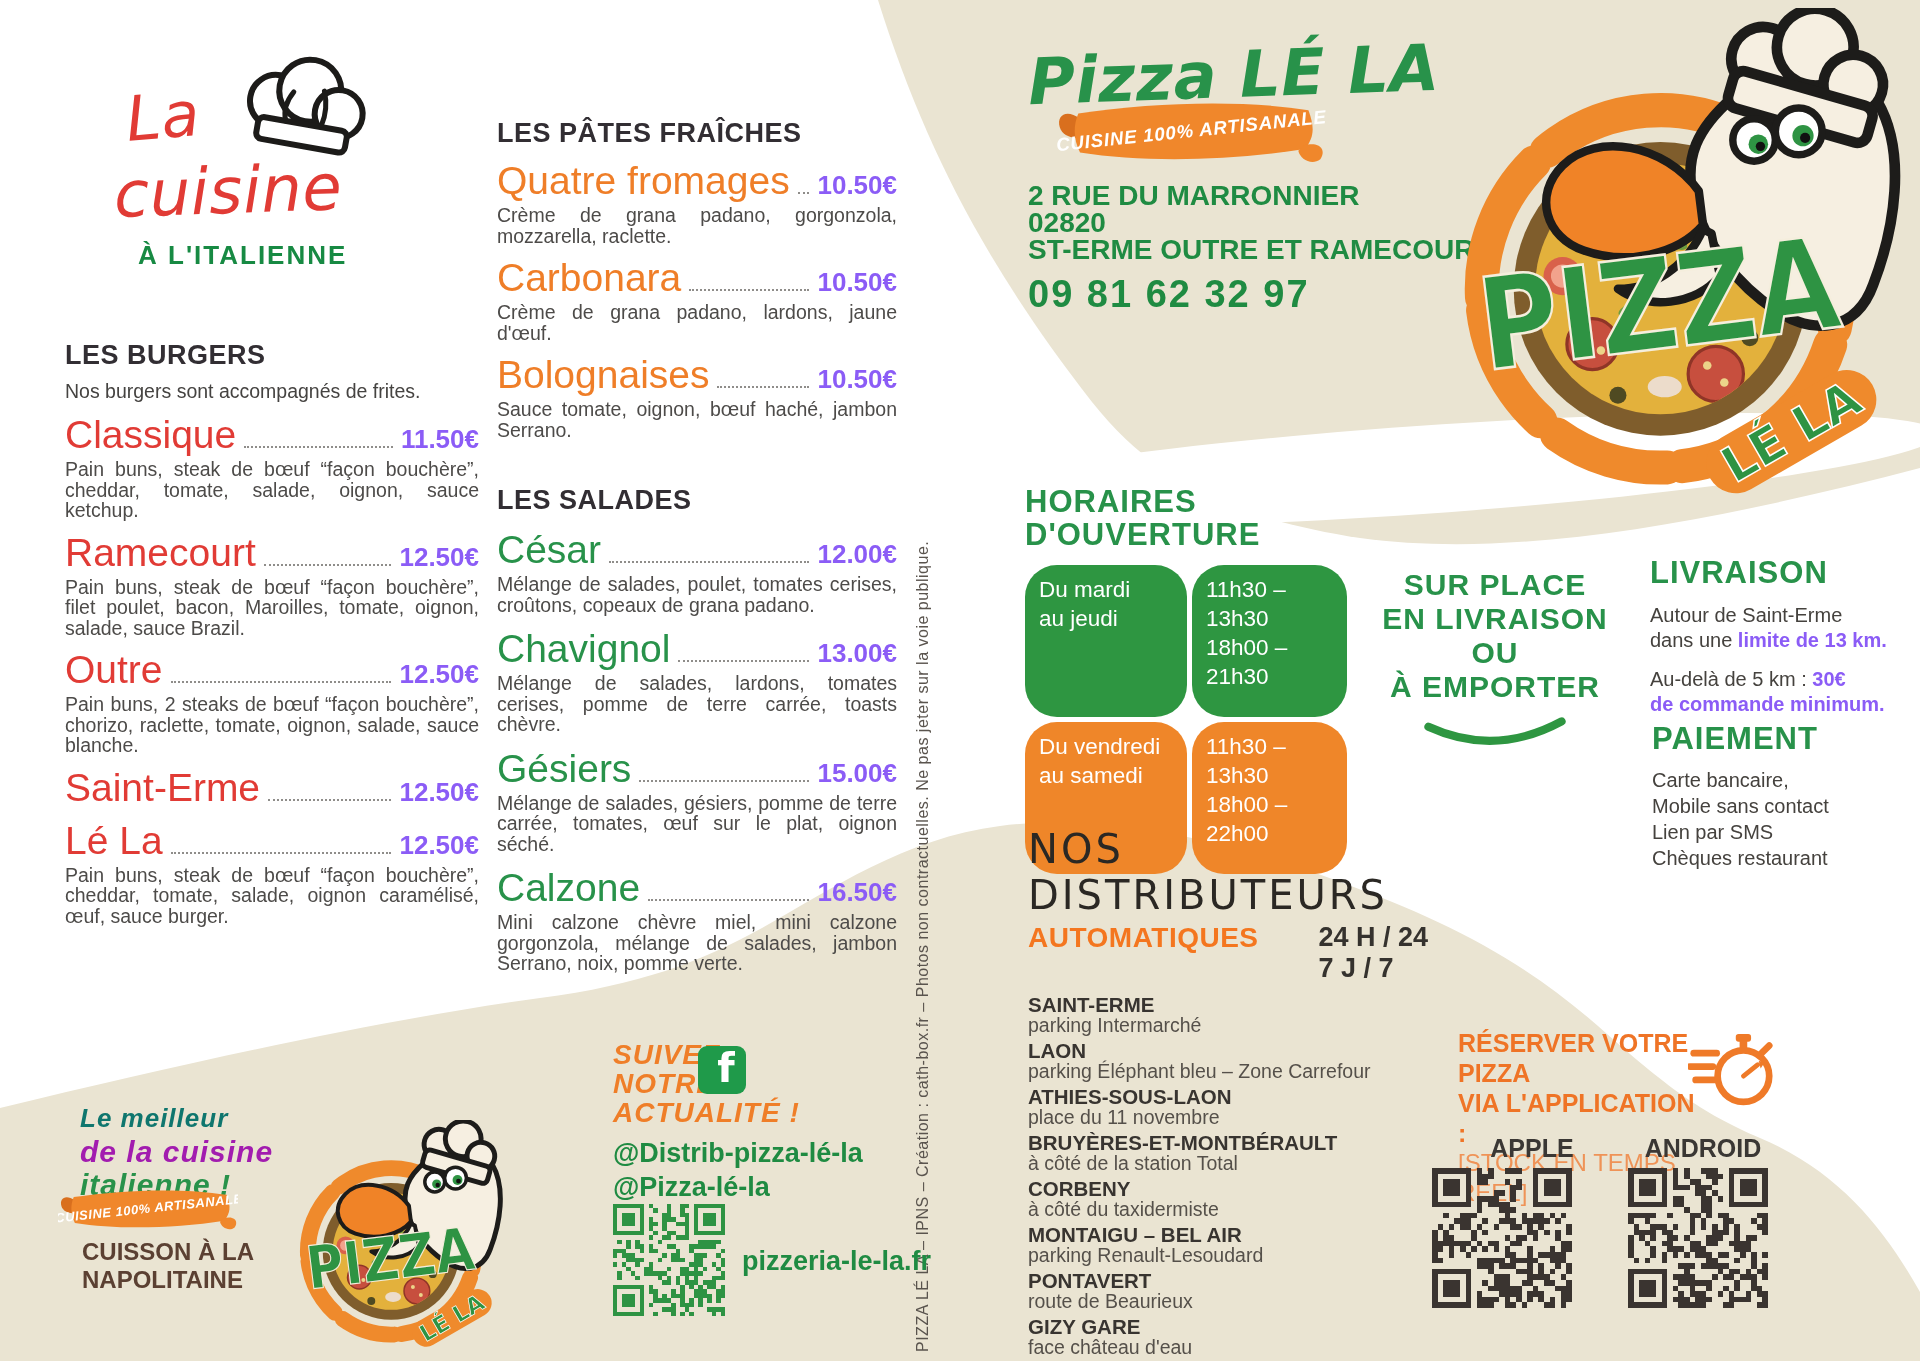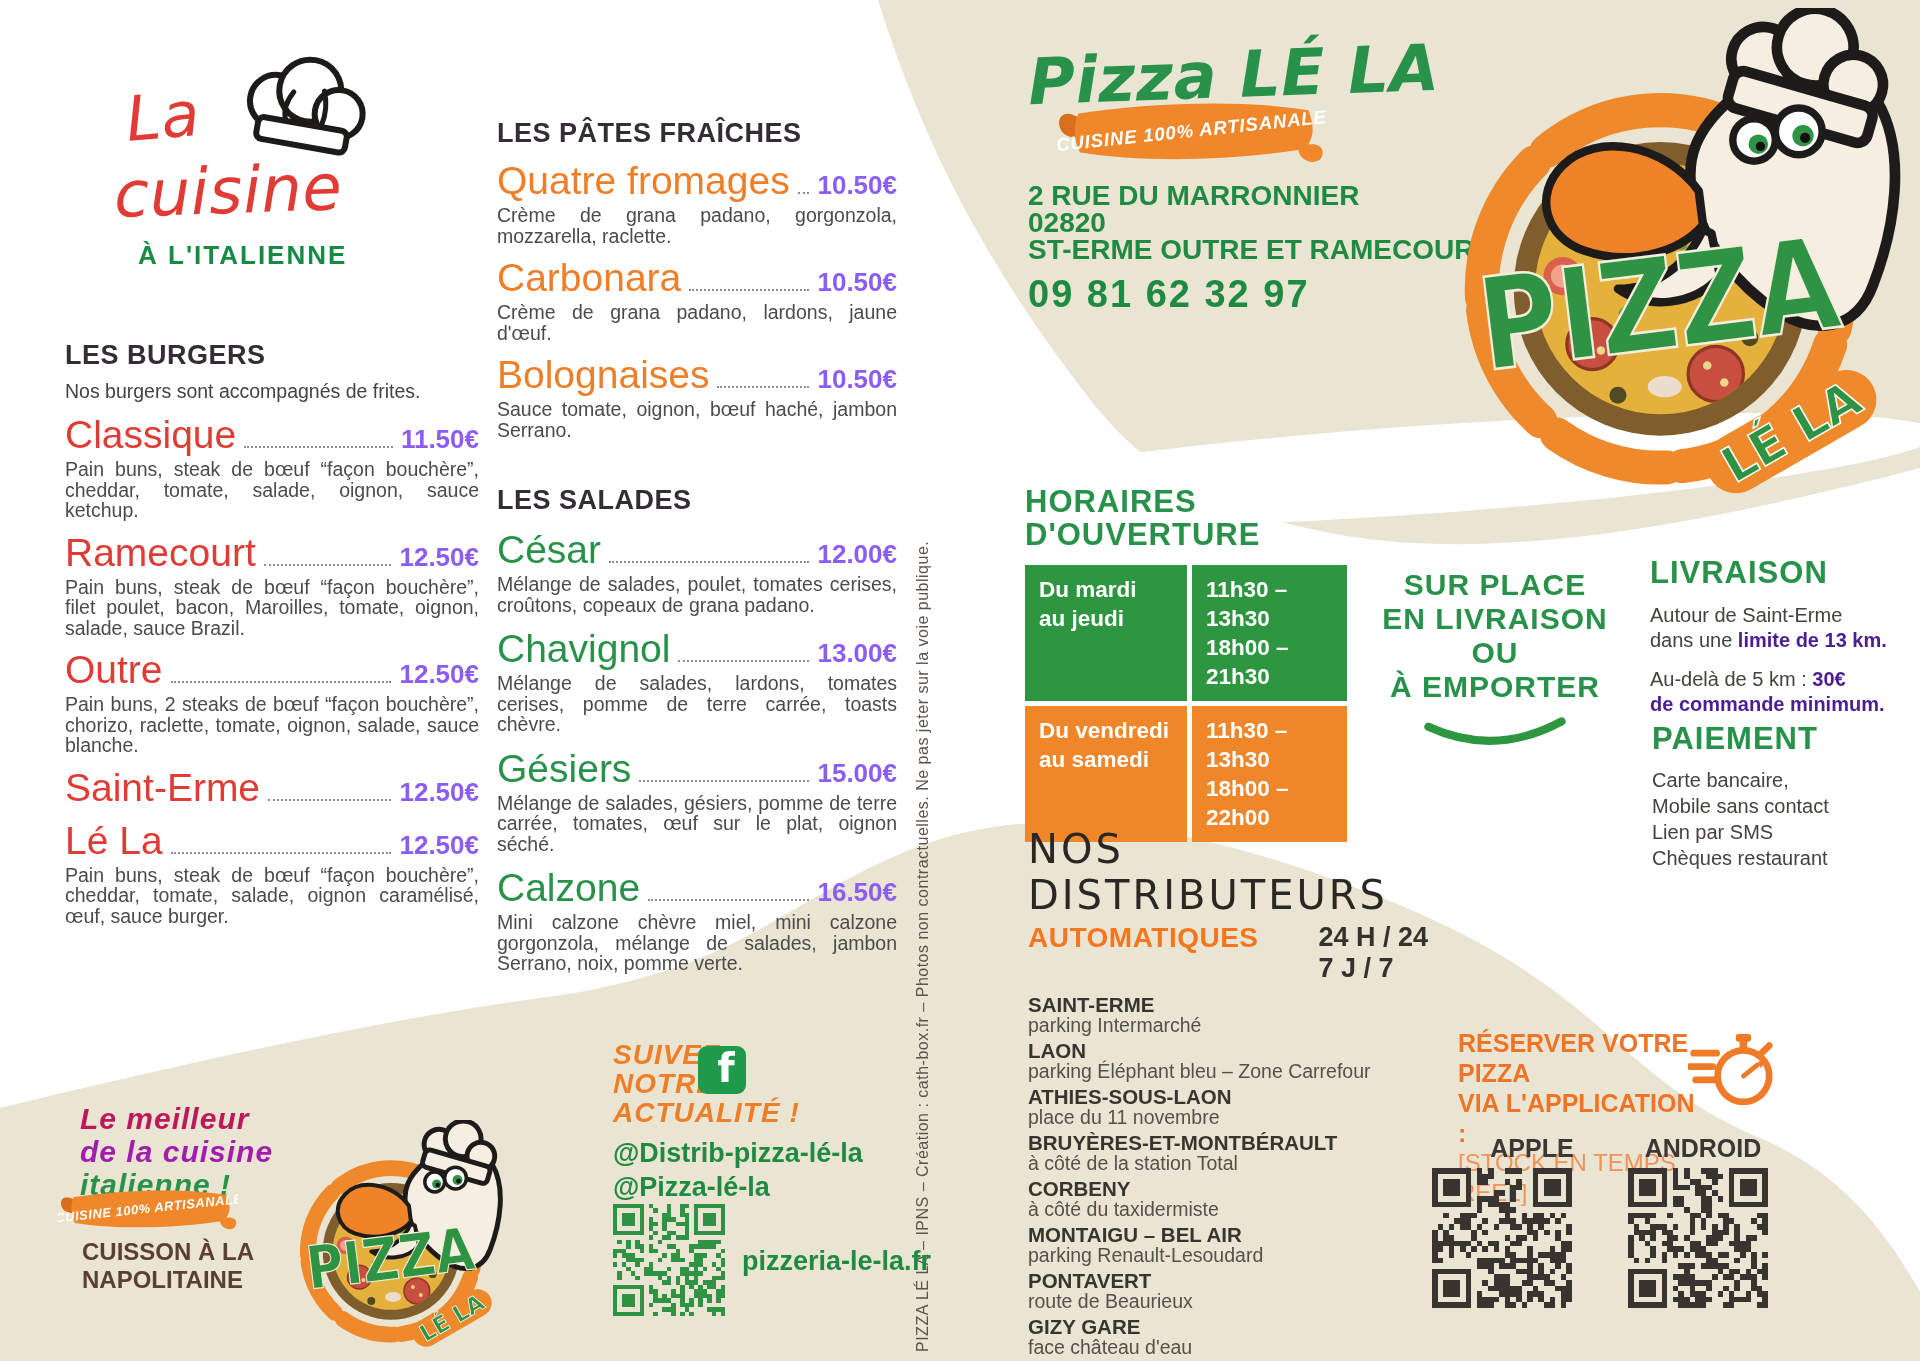--- a/index.html
+++ b/index.html
@@ -16,27 +16,27 @@
   .item{margin-top:13px;}
   .price-row{display:flex;align-items:baseline;}
   .iname{font-size:39px;line-height:38px;}
   .leader{flex:1;border-bottom:2.2px dotted #8f8d8a;margin:0 8px 8px 8px;}
   .price{font-size:26px;font-weight:700;color:#8b5cf6;white-space:nowrap;}
   .idesc{font-size:19.5px;line-height:20.5px;color:#4d4b49;text-align:justify;margin-top:3px;}
   .addr{font-size:28px;line-height:27px;font-weight:700;color:#1f8b42;}
   .phone{font-size:38px;font-weight:700;color:#1f8b42;letter-spacing:2px;}
   .hours-table{width:322px;}
   .hrow{display:flex;margin-bottom:5px;}
-  .hcell{color:#fff;font-weight:700;font-size:22.5px;line-height:29px;padding:10px 0 10px 14px;}
+  .hcell{color:#fff;font-weight:400;font-size:22.5px;line-height:29px;padding:10px 0 26px 14px;border-radius:32px;}
   .hdays{width:148px;margin-right:5px;}
   .htimes{flex:1;}
   .svc{font-size:30px;line-height:34px;text-align:center;color:#28924a;}
   .h-script{font-size:31px;color:#28924a;line-height:33px;}
   .body20{font-size:20px;line-height:25px;color:#45423e;}
-  .b{font-weight:700;color:#4c1d95;}
+  .b{font-weight:700;color:#8b5cf6;}
   .dist-name{font-size:20.5px;font-weight:700;color:#383430;line-height:21px;}
   .dist-detail{font-size:19.5px;color:#55504a;line-height:20px;margin-bottom:5px;}
   .app-line{font-size:25px;font-weight:700;color:#ef7426;line-height:30px;}
   .app-stock{font-size:24px;color:#ef9357;font-weight:400;line-height:30px;}
   .store-label{font-size:25px;font-weight:700;color:#3a3734;text-align:center;}
   .handle{font-size:27px;font-weight:700;color:#1f8b42;}
   .vert-note{font-size:16px;color:#5a544e;letter-spacing:.5px;white-space:nowrap;
              transform:rotate(-90deg);transform-origin:0 0;}
   .fb{width:48px;height:48px;background:#1f9a4a;border-radius:9px;display:flex;
       align-items:center;justify-content:center;color:#fff;font-weight:700;font-size:40px;
@@ -838,21 +838,21 @@
         <rect x="2" y="2" width="3" height="3" fill="#3a3430"></rect>
         <rect x="18" y="0" width="7" height="7" fill="#3a3430"></rect>
         <rect x="19" y="1" width="5" height="5" fill="#eae4d2"></rect>
         <rect x="20" y="2" width="3" height="3" fill="#3a3430"></rect>
         <rect x="0" y="18" width="7" height="7" fill="#3a3430"></rect>
         <rect x="1" y="19" width="5" height="5" fill="#eae4d2"></rect>
         <rect x="2" y="20" width="3" height="3" fill="#3a3430"></rect>
       </svg></div>
 
   <div class="abs" style="left:80px;top:1102px;width:260px;">
-    <div class="hand" style="font-size:30px;color:#be185d;line-height:33px;font-style:italic;">Le meilleur</div>
+    <div class="hand" style="font-size:26px;color:#0f766e;line-height:33px;font-style:italic;">Le meilleur</div>
     <div class="hand" style="font-size:30px;color:#a21caf;line-height:33px;font-style:italic;">de la cuisine</div>
     <div class="hand" style="font-size:30px;color:#28924a;line-height:33px;font-style:italic;">italienne !</div>
   </div>
   <div class="abs" style="left:58px;top:1186px;width:180px;height:48px;" id="ribbon-bottom"><svg viewBox="0 0 320 78" width="100%" height="100%">
     <path d="M30,22 C 14,10 2,18 6,32 C 9,42 20,46 30,44 Z" fill="#d96f1e"></path>
     <path d="M28,16 C 120,2 225,0 300,12 C 308,34 306,44 296,58 C 205,72 105,74 30,62 C 22,46 22,30 28,16 Z" fill="#f0872b"></path>
     <path d="M294,54 C 312,48 322,58 314,70 C 304,78 290,70 288,60 Z" fill="#f0872b"></path>
     <text x="162" y="44" text-anchor="middle" fill="#ffffff" font-family="'Liberation Sans',sans-serif" font-style="italic" font-weight="bold" font-size="23" letter-spacing="1" transform="rotate(-6 160 40)">CUISINE 100% ARTISANALE</text>
   </svg></div>
   <div class="abs" style="left:82px;top:1238px;font-size:24px;font-weight:800;color:#5b4032;line-height:28px;">

